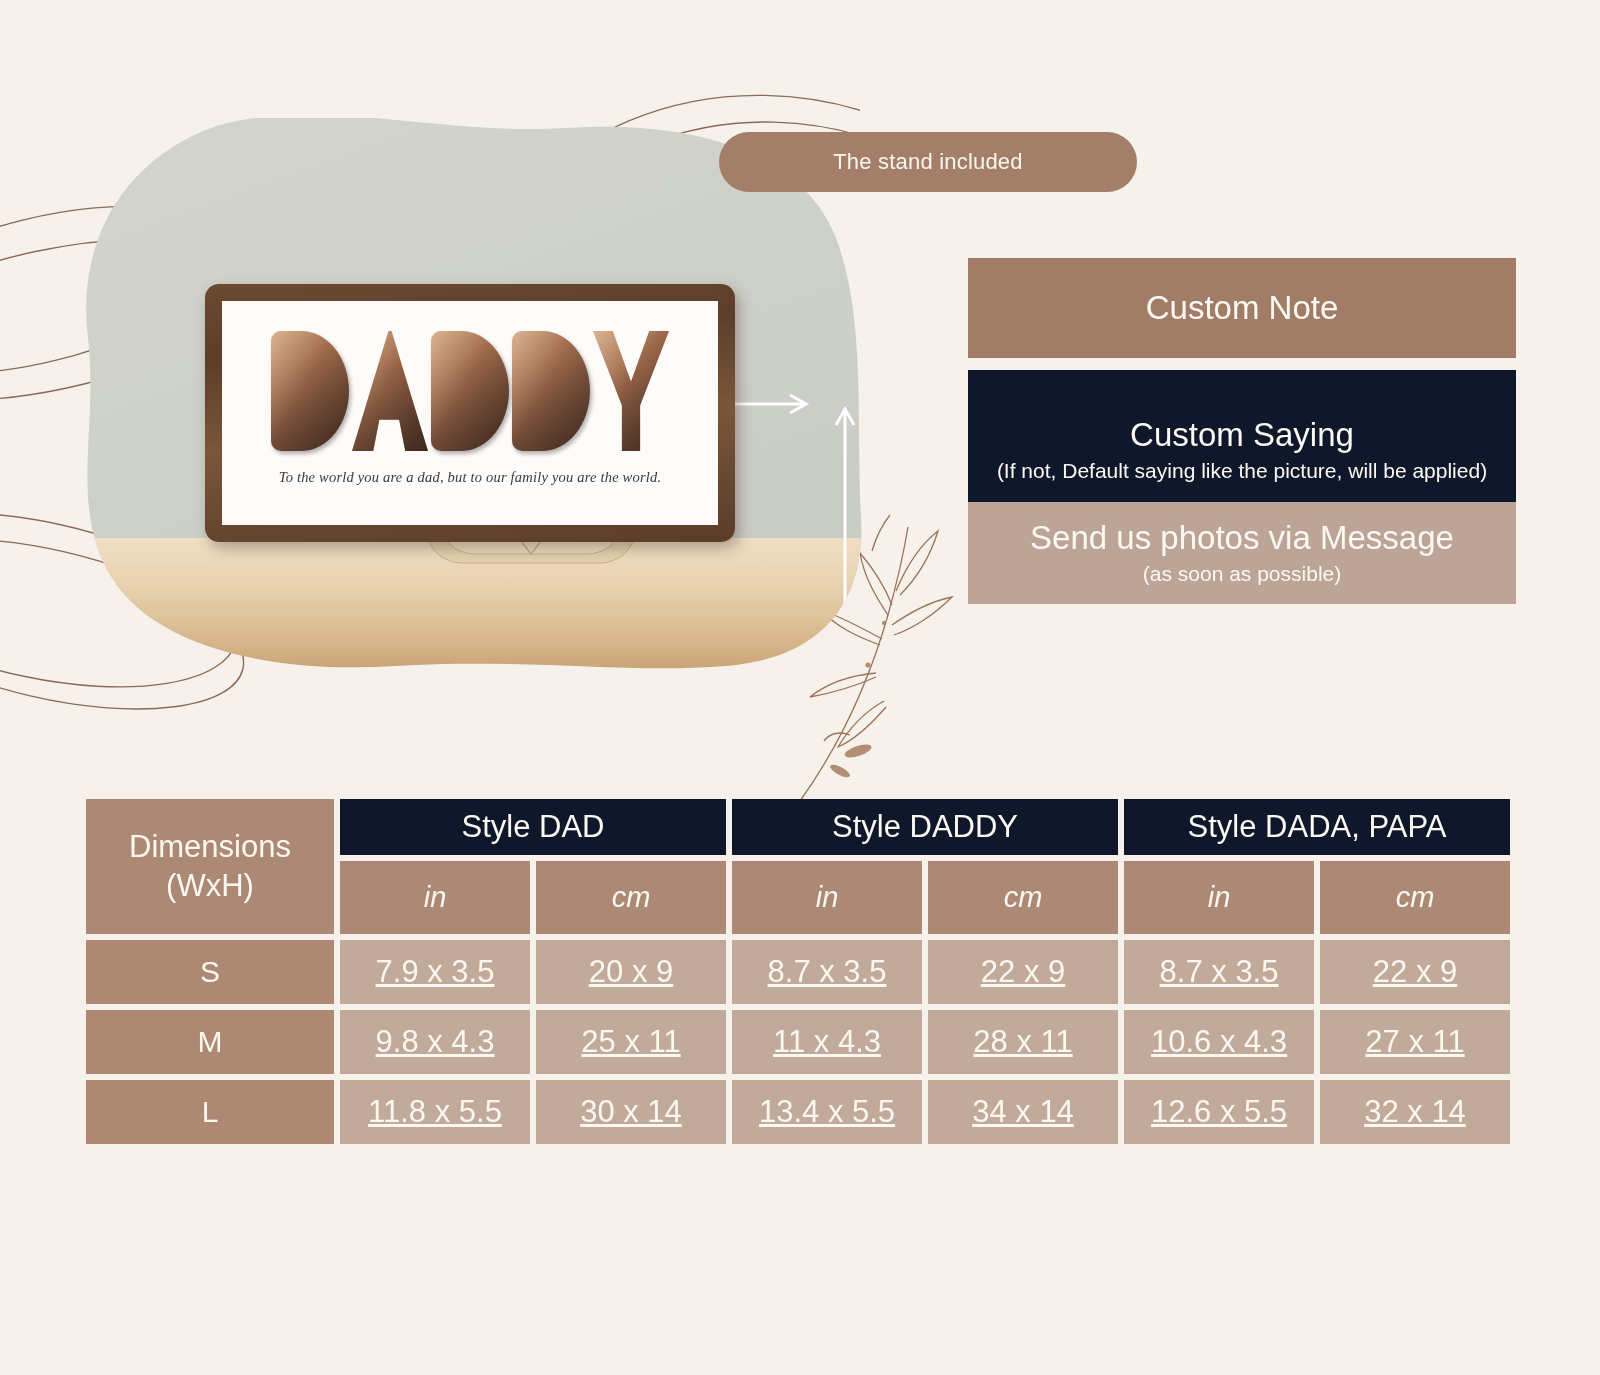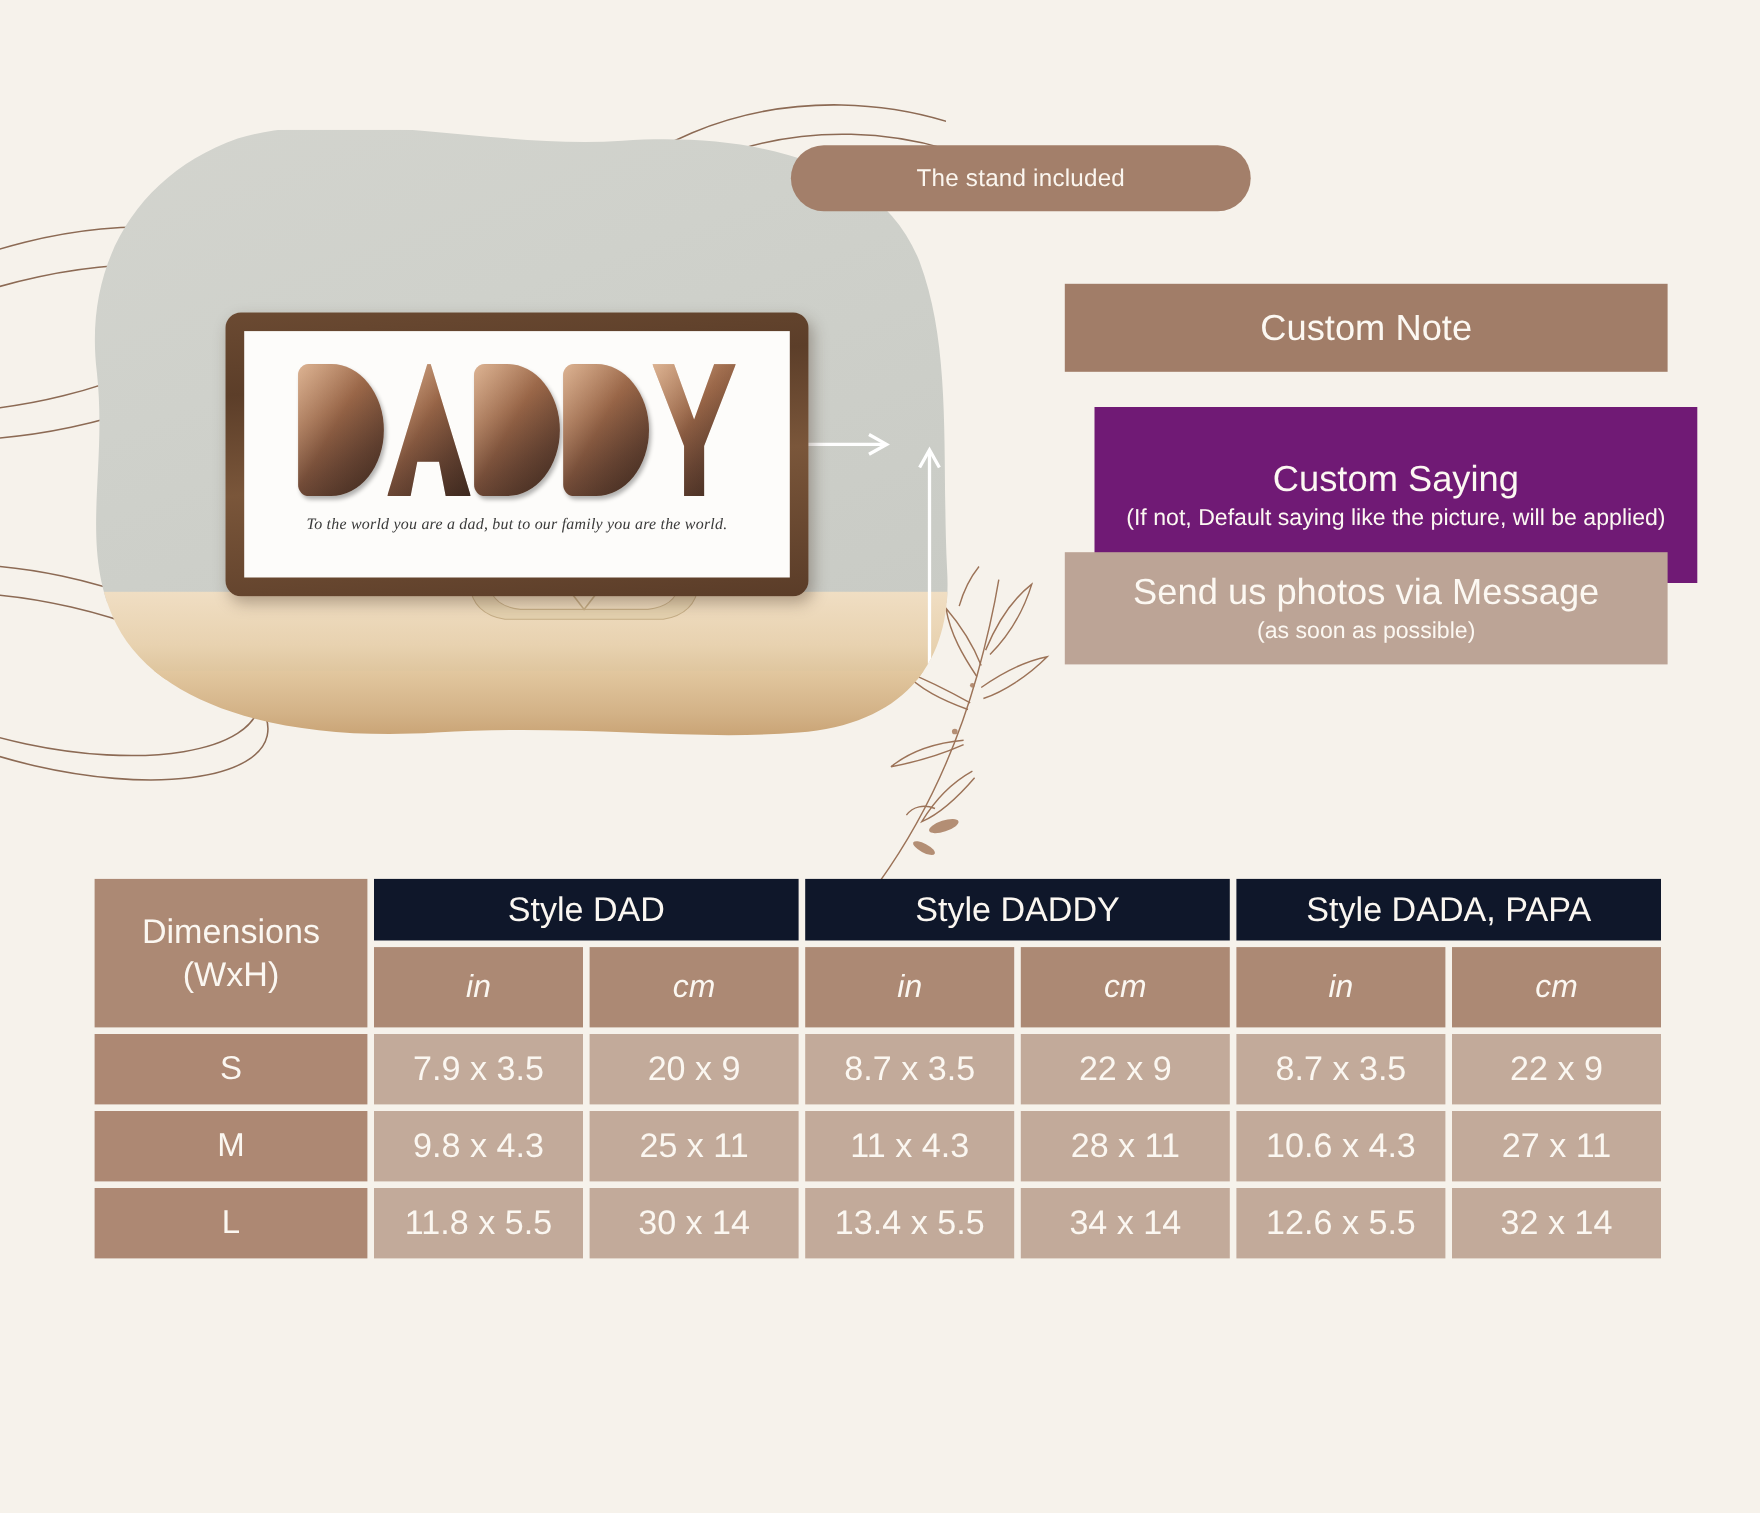--- a/index.html
+++ b/index.html
@@ -83,41 +83,41 @@
     display:flex; align-items:center; justify-content:center;
     color:#FBF6EF; font-size:22px; letter-spacing:.2px;
   }
 
   
   .infobox {
     position:absolute; left:968px; width:548px;
     display:flex; flex-direction:column; align-items:center; justify-content:center;
     color:#FCF8F2; text-align:center; padding: 6px 14px;
   }
-  #box-note   { top:258px;  height:80px; background:#A17D68; }
-  #box-saying { top:370px;  height:160px; background:#701a75;margin-left:27px; }
+  #box-note   { top:258px;  height:100px; background:#A17D68; }
+  #box-saying { top:370px;  height:160px; background:#0f172a; }
   #box-photos { top:502px;  height:102px; background:#BCA496; }
   .box-title { font-size:33px; line-height:1.15; }
   .box-sub   { font-size:21px; line-height:1.25; margin-top:4px; }
 
   
   #size-table {
     position:absolute; left:80px; top:793px;
     width:1406px;
     border-collapse:separate; border-spacing:6px;
     table-layout:fixed;
   }
   #size-table td {
     text-align:center; vertical-align:middle;
     color:#FBF7F1; font-weight:400;
   }
   .th-dark   { background:#0f172a; font-size:31px; padding:10px 21px; }
   .th-dark-2 { background:#AC8974; font-size:29px; padding:20px 4px;font-style:italic; }
   .cell-lbl  { background:#AD8873; font-size:30px; padding:14px 4px; }
-  .cell-val  { background:#C2AA9A; font-size:31px; padding:14px 4px; }
+  .cell-val  { background:#C2AA9A; font-size:31px; padding:14px 4px;text-decoration:underline; }
   #dim-head  { background:#AC8974; font-size:31px; line-height:1.25; padding:14px 6px; }
   col.c-dim { width:248px; }
   col.c-val { width:190px; }
 </style>
 </head>
 <body>
 
 <div id="root">
 
   <svg class="deco" id="swirl-top" width="560" height="220">

